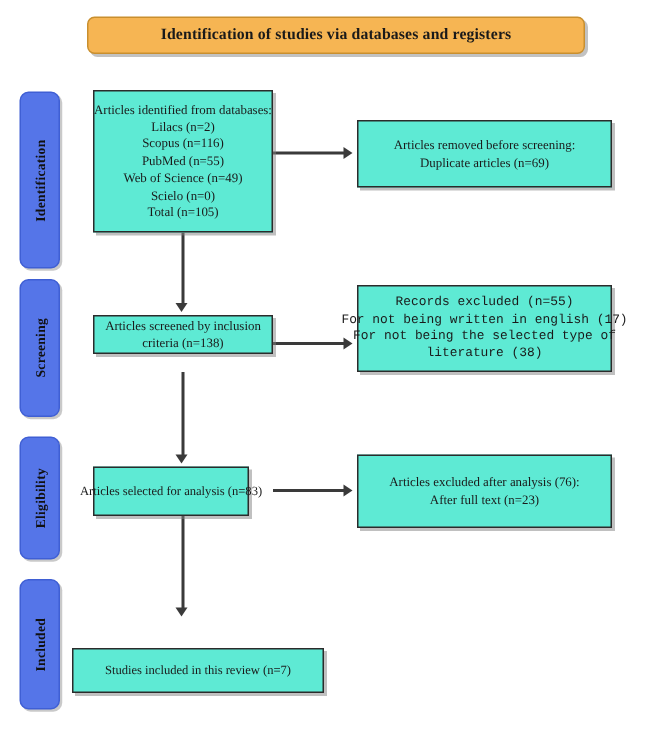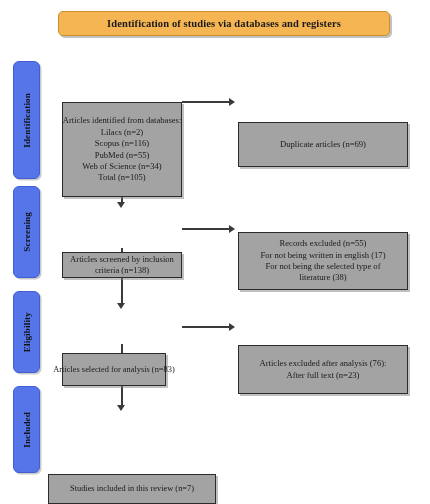--- a/index.html
+++ b/index.html
@@ -73,41 +73,40 @@
   }
   #tab-identification { top: 61px;  height: 118px; }
   #tab-screening     { top: 186px; height: 92px; }
   #tab-eligibility   { top: 291px; height: 82px; }
   #tab-included      { top: 386px; height: 87px; }
 
   
   .flow-box {
     position: absolute;
     box-sizing: border-box;
-    background: #a3a3a3;
+    background: #5eead4;
     border: 1.3px solid #2b2b2b;
     box-shadow: 2px 2px 0 rgba(130,130,130,0.5);
     display: flex;
     align-items: center;
     justify-content: center;
     padding: 3px 5px;
-    margin-top: 42px;
   }
   .flow-box .lines {
     text-align: center;
     font-size: 8.6px;
     line-height: 1.33;
     color: #1a1a1a;
   }
   .flow-box .lines div { white-space: nowrap; }
 
   #box-identified      { left: 62px;  top: 60px;  width: 120px; height: 95px; }
   #box-removed         { left: 238px; top: 80px;  width: 170px; height: 45px; }
   #box-screened        { left: 62px;  top: 210px; width: 120px; height: 26px; }
-  #box-records-excl    { left: 238px; top: 190px; width: 170px; height: 58px; }
+  #box-records-excl    { left: 238px; top: 190px; width: 170px; height: 58px; font-family: Liberation Mono, monospace; }
   #box-selected        { left: 62px;  top: 311px; width: 104px; height: 33px; }
   #box-analysis-excl   { left: 238px; top: 303px; width: 170px; height: 49px; align-items: center; }
   #box-included        { left: 48px;  top: 432px; width: 168px; height: 30px; }
 
   #box-selected .lines,
   #box-included .lines { font-size: 8.4px; }
 
   
   .vline {
     position: absolute;
@@ -185,27 +184,29 @@
   <div class="arrow-right" id="ar-2"></div>
   <div class="hline" id="h-3"></div>
   <div class="arrow-right" id="ar-3"></div>
 
   <div class="flow-box" id="box-identified">
     <div class="lines">
         <div>Articles identified from databases:</div>
         <div>Lilacs (n=2)</div>
         <div>Scopus (n=116)</div>
         <div>PubMed (n=55)</div>
-        <div>Web of Science (n=34)</div>
+        <div>Web of Science (n=49)</div>
+        <div>Scielo (n=0)</div>
         <div>Total (n=105)</div>
       </div>
   </div>
 
   <div class="flow-box" id="box-removed">
     <div class="lines">
+        <div>Articles removed before screening:</div>
         <div>Duplicate articles (n=69)</div>
       </div>
   </div>
 
   <div class="flow-box" id="box-screened">
     <div class="lines">
         <div>Articles screened by inclusion</div>
         <div>criteria (n=138)</div>
       </div>
   </div>

